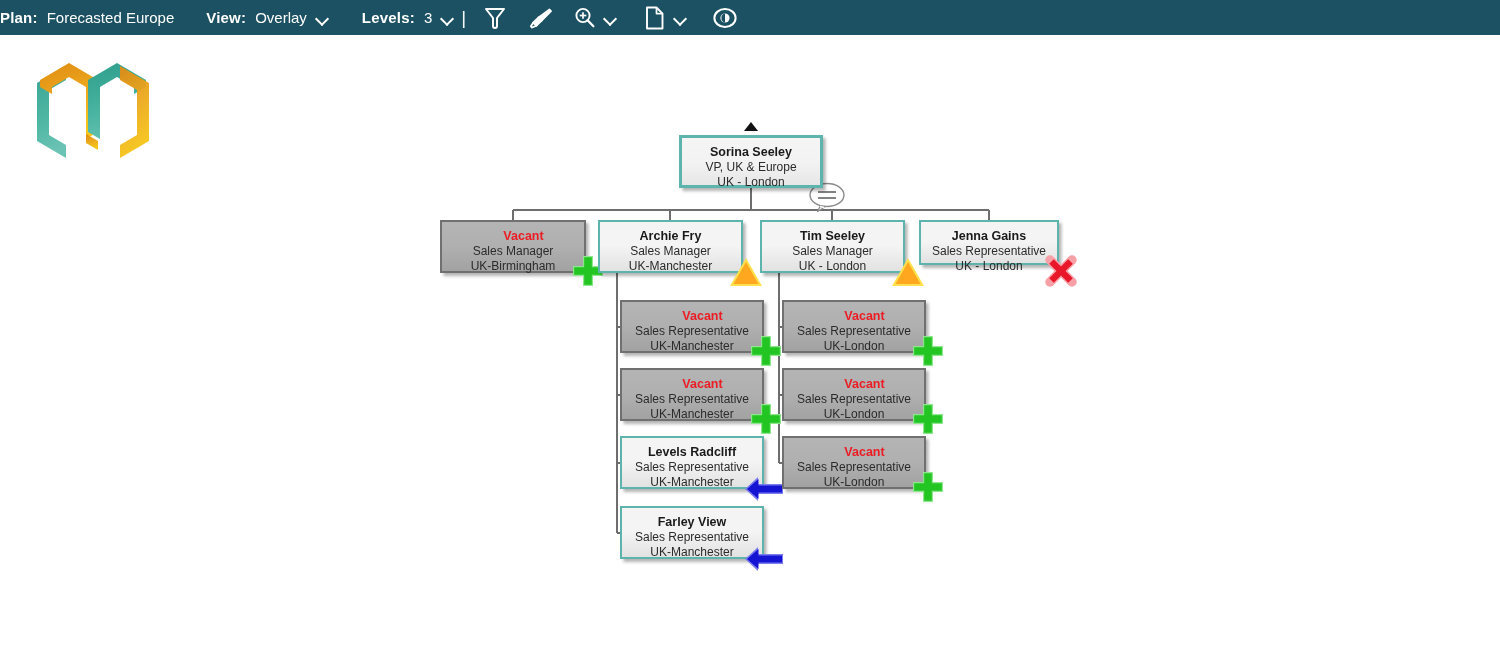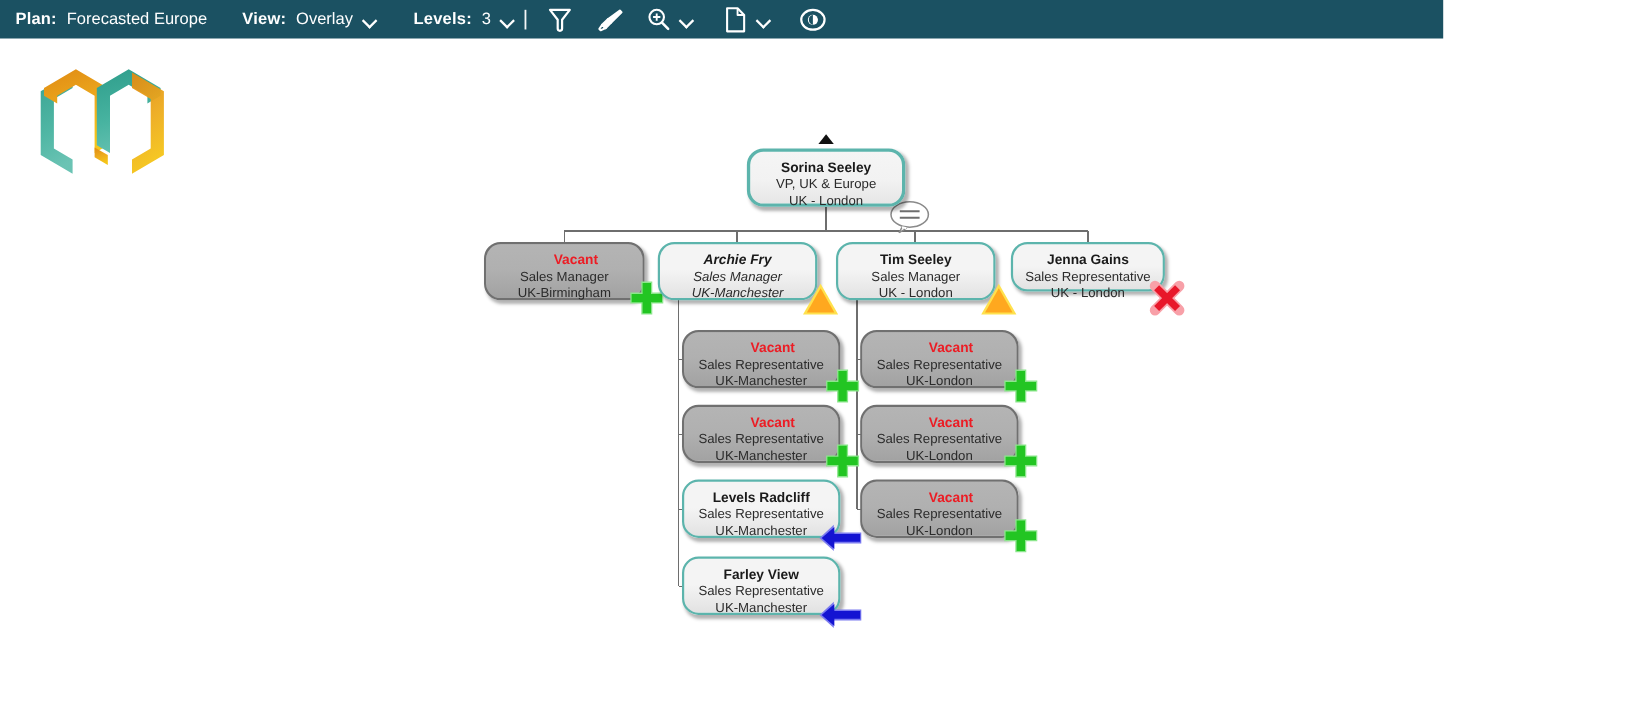--- a/index.html
+++ b/index.html
@@ -12,26 +12,25 @@
     height: 660px;
     font-family: "Liberation Sans", sans-serif;
     overflow: hidden;
     position: relative;
   }
 
   
   #toolbar {
     position: absolute;
     left: 0; top: 0;
-    width: 1312px; height: 35px;
+    width: 1500px; height: 35px;
     background: #1b5162;
     display: flex;
     align-items: center;
     box-sizing: border-box;
-    padding-left: 14px;
   }
   .tb-label {
     color: #ffffff;
     font-weight: bold;
     font-size: 15px;
     letter-spacing: .2px;
     white-space: nowrap;
   }
   .tb-value {
     color: #ffffff;
@@ -89,21 +88,21 @@
     position: absolute;
     left: 0; top: 0;
     width: 1500px; height: 625px;
     pointer-events: none;
   }
 
   
   .node {
     position: absolute;
     box-sizing: border-box;
-    border-radius: 15px;
+    border-radius: 0;
     padding-top: 7px;
     text-align: center;
     box-shadow: 2.5px 3px 3px rgba(0,0,0,.30);
     cursor: pointer;
     overflow: visible;
   }
   .node.filled {
     border: 2.5px solid #5cb4ac;
     background: linear-gradient(#f4f4f4 0%, #f4f4f4 48%, #e2e2e2 100%);
   }
@@ -299,21 +298,21 @@
         <div class="n-name is-vacant">Vacant</div>
         <div class="n-title">Sales Manager</div>
         <div class="n-loc">UK-Birmingham</div>
       </div>
       <div class="badge" style="left: 570px; top: 218px;">
         <svg width="36" height="36" viewBox="0 0 36 36">
           <path d="M13 3 h10 v10 h10 v10 h-10 v10 h-10 v-10 h-10 v-10 h10 Z" fill="#8ce68c"></path>
           <path d="M14.2 4.2 h7.6 v10 h10 v7.6 h-10 v10 h-7.6 v-10 h-10 v-7.6 h10 Z" fill="#22c522"></path>
         </svg>
       </div>
-      <div class="node filled" style="left: 598px; top: 185px; width: 145px; height: 53px; font-style: italic;">
+      <div class="node filled" style="left: 598px; top: 185px; width: 145px; height: 53px;">
         <div class="n-name">Archie Fry</div>
         <div class="n-title">Sales Manager</div>
         <div class="n-loc">UK-Manchester</div>
       </div>
       <div class="badge" style="left: 729px; top: 222px;">
         <svg width="34" height="30" viewBox="0 0 34 30">
           <path d="M17 1 L33 29 H1 Z" fill="#ffe14d"></path>
           <path d="M17 5 L29.5 27 H4.5 Z" fill="#ffa81f"></path>
         </svg>
       </div>

